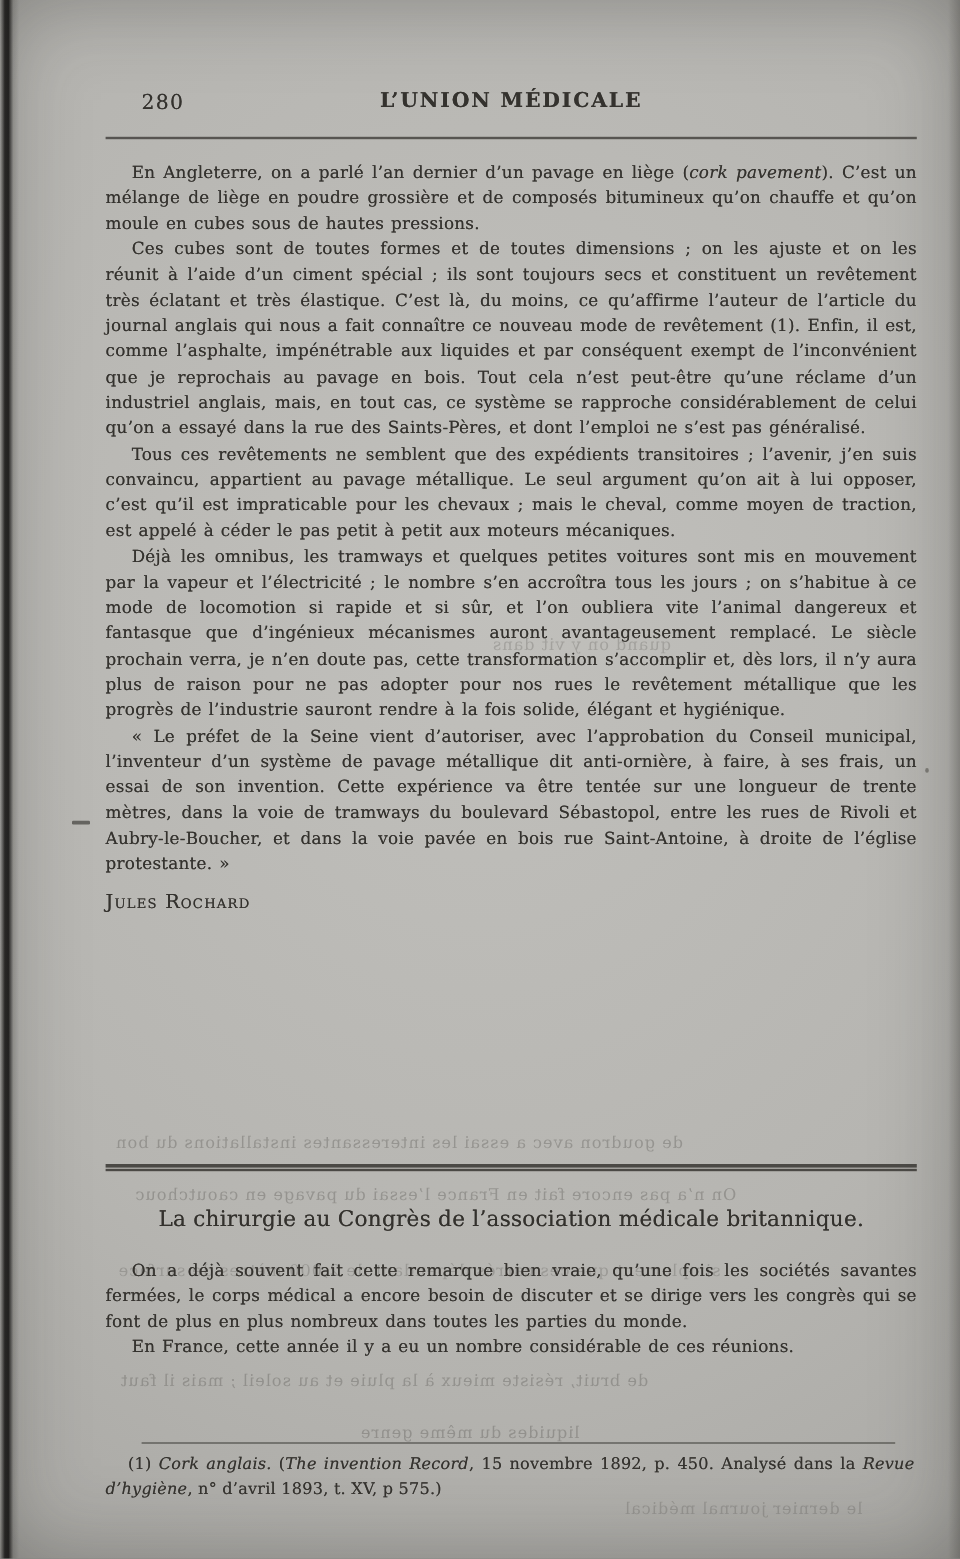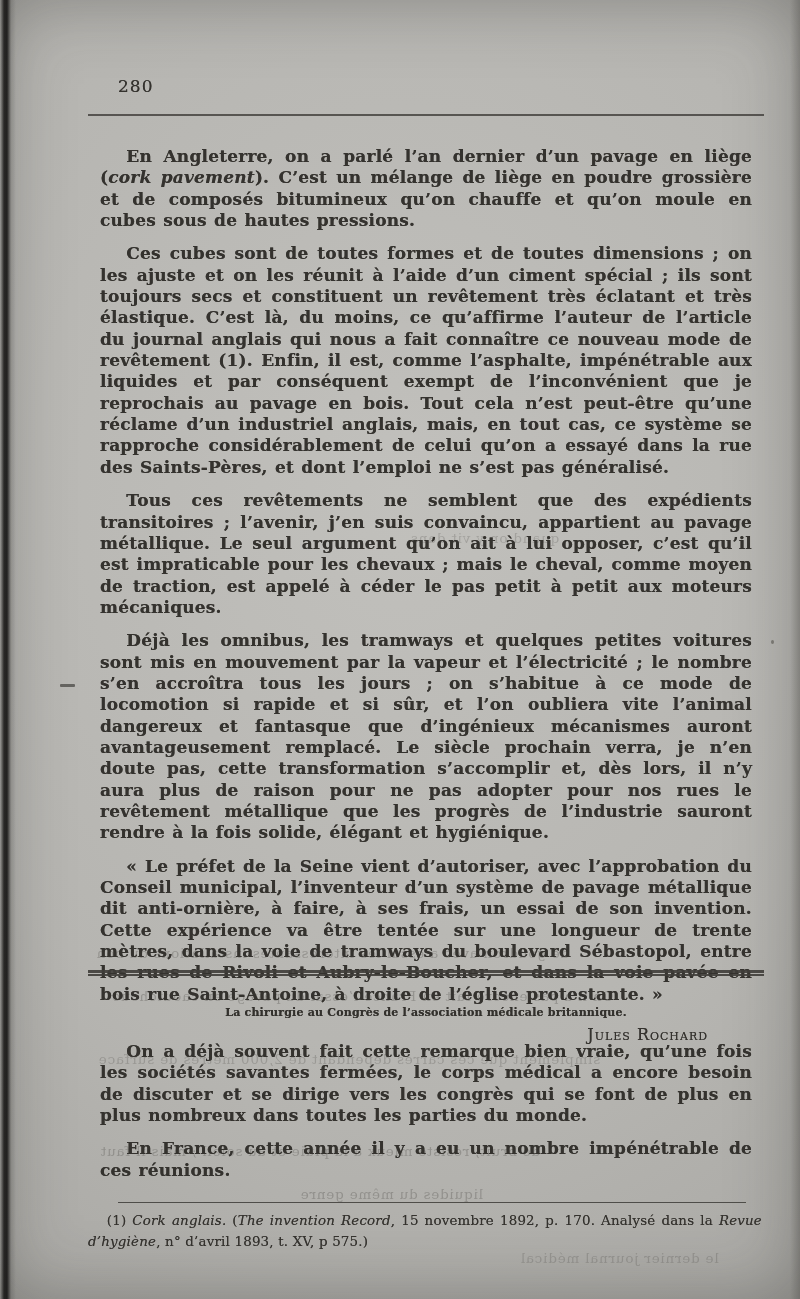--- a/index.html
+++ b/index.html
@@ -37,36 +37,36 @@
   .page-number { position: absolute; left: 2px; top: 4px; font-size: 17px; letter-spacing: 1px;
                  text-shadow: 0 0 0.55px rgba(52,50,46,0.75); margin-left: 28px; }
   .journal-title { position: absolute; left: 50%; transform: translateX(-50%); top: 2px;
                    font-weight: 700; font-size: 17px; letter-spacing: 1.5px; white-space: nowrap;
                    text-shadow: 0 0 0.55px rgba(52,50,46,0.8); }
   .header-rule { position: absolute; left: 0; right: 0; top: 42px; border-top: 2px solid #45433f; opacity: 0.85; }
 
   
   .article-pavage { position: absolute; left: 88px; width: 676px; top: 134px; }
   .body-text p {
-    margin: 12px; text-indent: 1.55em; text-align: justify;
-    font-size: 17px; line-height: 21.35px;
+    margin: 0; text-indent: 1.55em; text-align: justify;
+    font-size: 14px; line-height: 21.35px;
     letter-spacing: 0.2px; word-spacing: 1.1px;
-    color: #34322e; text-shadow: 0 0 0.55px rgba(52,50,46,0.75); font-weight: bold;
+    color: #34322e; text-shadow: 0 0 0.55px rgba(52,50,46,0.75);
   }
   .it { font-style: italic; }
   .signature {
-    margin-top: 20px; padding-right: 56px; text-align: right;
+    margin-top: 10px; padding-right: 56px; text-align: left;
     font-variant: small-caps; font-size: 16px; letter-spacing: 1px;
     text-shadow: 0 0 0.55px rgba(52,50,46,0.8);
   }
 
   
   .section-congres { position: absolute; left: 88px; width: 676px; top: 970px; }
   .double-rule { height: 6px; border-top: 3px solid #403e3a; border-bottom: 2px solid #403e3a; opacity: 0.9; }
-  .section-title { margin: 30px 0 0; text-align: center; font-size: 11px; font-weight: 700;
+  .section-title { margin: 30px 0 0; text-align: center; font-size: 18px; font-weight: 400;
                    letter-spacing: 0.2px; color: #33312d; text-shadow: 0 0 0.55px rgba(52,50,46,0.8); }
   .section-subtitle { margin-top: 9px; text-align: center; font-size: 13.2px;
                       text-shadow: 0 0 0.5px rgba(52,50,46,0.7); }
   .section-congres .body-text { margin-top: 22px; }
 
   
   .footnote { position: absolute; left: 88px; width: 674px; top: 1202px; }
   .footnote-rule { margin-left: 30px; width: 628px; border-top: 1.5px solid #44423e; opacity: 0.9; }
   .footnote-text p {
     margin: 8px 0 0; text-indent: 1.4em; text-align: justify;
@@ -107,43 +107,44 @@
   <div class="ghost g3">simplement que ces carrés dépendant de 2,000 mètres de surface</div>
   <div class="ghost g4">de bruit, résiste mieux à la pluie et au soleil ; mais il faut</div>
   <div class="ghost g5">liquides du même genre</div>
   <div class="ghost g6">le dernier journal médical</div>
 
   <div class="mark-dash"></div>
   <div class="mark-tick"></div>
 
   <header class="page-header">
     <span class="page-number">280</span>
+    <span class="journal-title">L’UNION MÉDICALE</span>
     <div class="header-rule"></div>
   </header>
 
   <article class="article-pavage">
     <div class="body-text">
         <p><span>En Angleterre, on a parlé l’an dernier d’un pavage en liège (</span><span class="it">cork pavement</span><span>). C’est un mélange de liège en poudre grossière et de composés bitumineux qu’on chauffe et qu’on moule en cubes sous de hautes pressions.</span></p>
         <p><span>Ces cubes sont de toutes formes et de toutes dimensions ; on les ajuste et on les réunit à l’aide d’un ciment spécial ; ils sont toujours secs et constituent un revêtement très éclatant et très élastique. C’est là, du moins, ce qu’affirme l’auteur de l’article du journal anglais qui nous a fait connaître ce nouveau mode de revêtement (1). Enfin, il est, comme l’asphalte, impénétrable aux liquides et par conséquent exempt de l’inconvénient que je reprochais au pavage en bois. Tout cela n’est peut-être qu’une réclame d’un industriel anglais, mais, en tout cas, ce système se rapproche considérablement de celui qu’on a essayé dans la rue des Saints-Pères, et dont l’emploi ne s’est pas généralisé.</span></p>
         <p><span>Tous ces revêtements ne semblent que des expédients transitoires ; l’avenir, j’en suis convaincu, appartient au pavage métallique. Le seul argument qu’on ait à lui opposer, c’est qu’il est impraticable pour les chevaux ; mais le cheval, comme moyen de traction, est appelé à céder le pas petit à petit aux moteurs mécaniques.</span></p>
         <p><span>Déjà les omnibus, les tramways et quelques petites voitures sont mis en mouvement par la vapeur et l’électricité ; le nombre s’en accroîtra tous les jours ; on s’habitue à ce mode de locomotion si rapide et si sûr, et l’on oubliera vite l’animal dangereux et fantasque que d’ingénieux mécanismes auront avantageusement remplacé. Le siècle prochain verra, je n’en doute pas, cette transformation s’accomplir et, dès lors, il n’y aura plus de raison pour ne pas adopter pour nos rues le revêtement métallique que les progrès de l’industrie sauront rendre à la fois solide, élégant et hygiénique.</span></p>
         <p><span>« Le préfet de la Seine vient d’autoriser, avec l’approbation du Conseil municipal, l’inventeur d’un système de pavage métallique dit anti-ornière, à faire, à ses frais, un essai de son invention. Cette expérience va être tentée sur une longueur de trente mètres, dans la voie de tramways du boulevard Sébastopol, entre les rues de Rivoli et Aubry-le-Boucher, et dans la voie pavée en bois rue Saint-Antoine, à droite de l’église protestante. »</span></p>
       </div>
     <div class="signature">Jules Rochard</div>
   </article>
 
   <section class="section-congres">
     <div class="double-rule"></div>
     <h2 class="section-title">La chirurgie au Congrès de l’association médicale britannique.</h2>
     <div class="body-text">
         <p><span>On a déjà souvent fait cette remarque bien vraie, qu’une fois les sociétés savantes fermées, le corps médical a encore besoin de discuter et se dirige vers les congrès qui se font de plus en plus nombreux dans toutes les parties du monde.</span></p>
-        <p><span>En France, cette année il y a eu un nombre impénétrable de ces réunions.</span></p>
+        <p><span>En France, cette année il y a eu un nombre considérable de ces réunions.</span></p>
       </div>
   </section>
 
   <footer class="footnote">
     <div class="footnote-rule"></div>
     <div class="footnote-text">
-        <p><span>(1) </span><span class="it">Cork anglais.</span><span> (</span><span class="it">The invention Record</span><span>, 15 novembre 1892, p. 170. Analysé dans la </span><span class="it">Revue d’hygiène</span><span>, n° d’avril 1893, t. XV, p 575.)</span></p>
+        <p><span>(1) </span><span class="it">Cork anglais.</span><span> (</span><span class="it">The invention Record</span><span>, 15 novembre 1892, p. 450. Analysé dans la </span><span class="it">Revue d’hygiène</span><span>, n° d’avril 1893, t. XV, p 575.)</span></p>
       </div>
   </footer>
 
 </div>
 
 </body></html>

